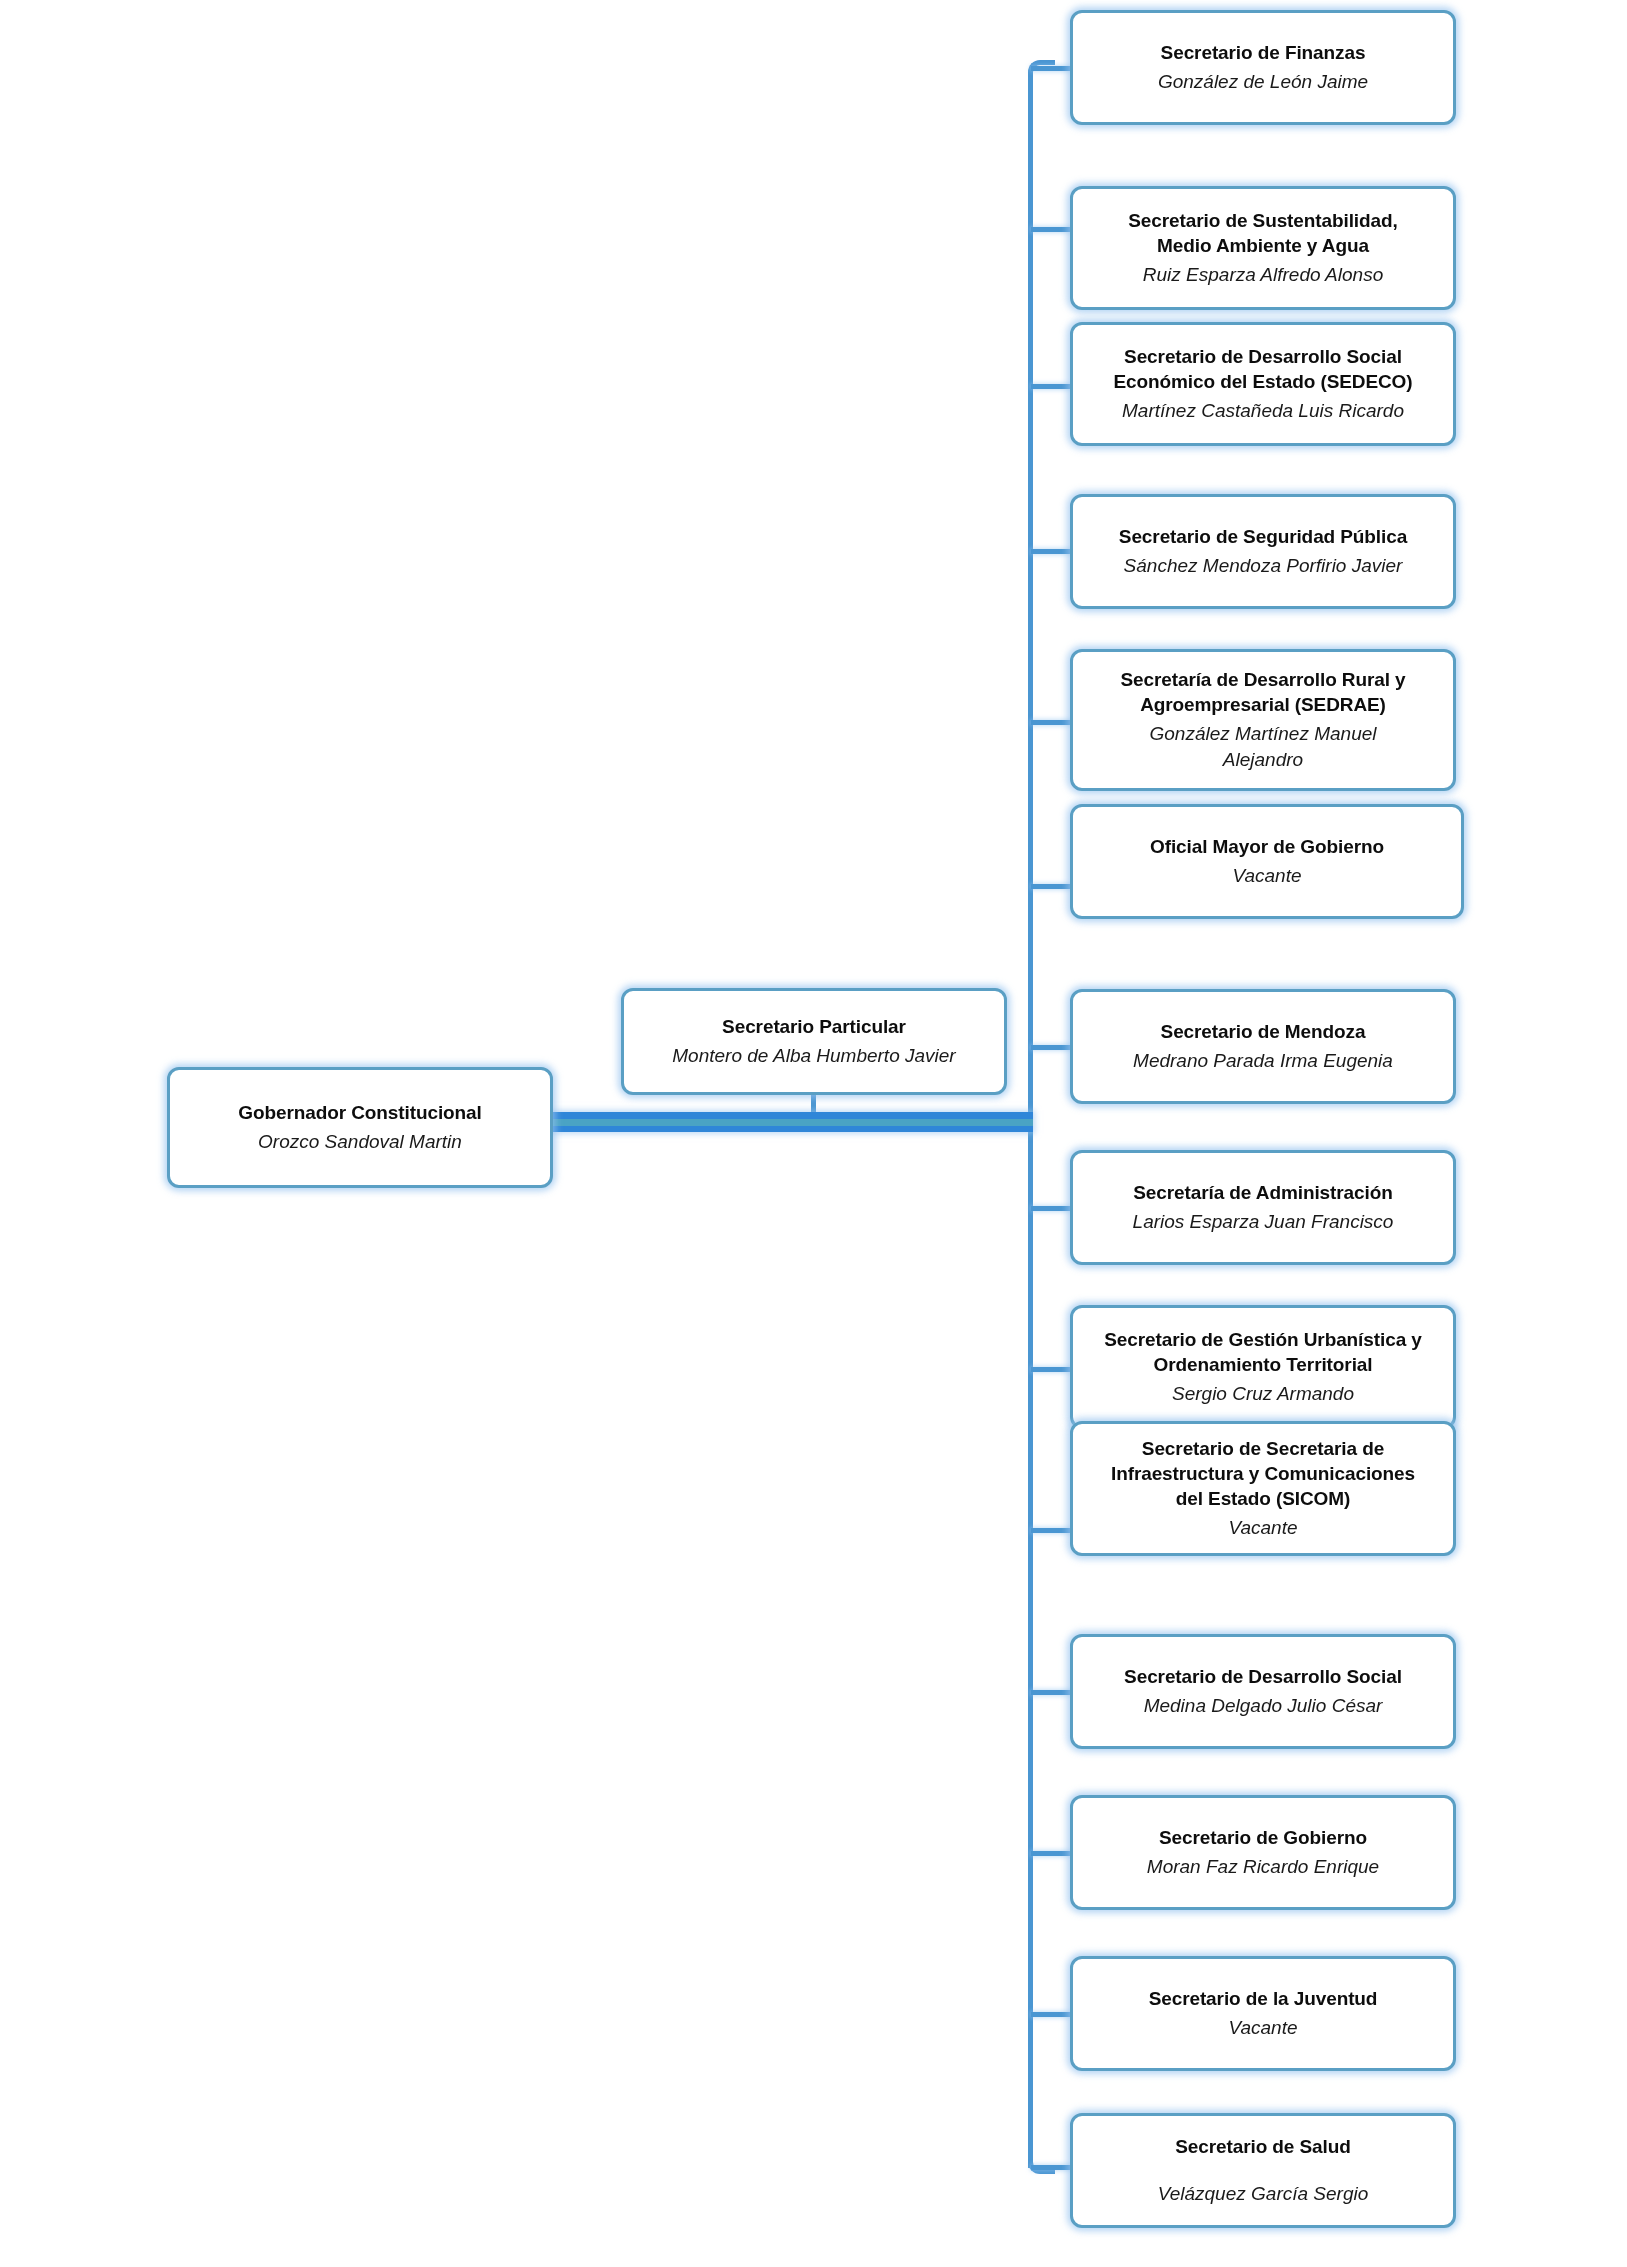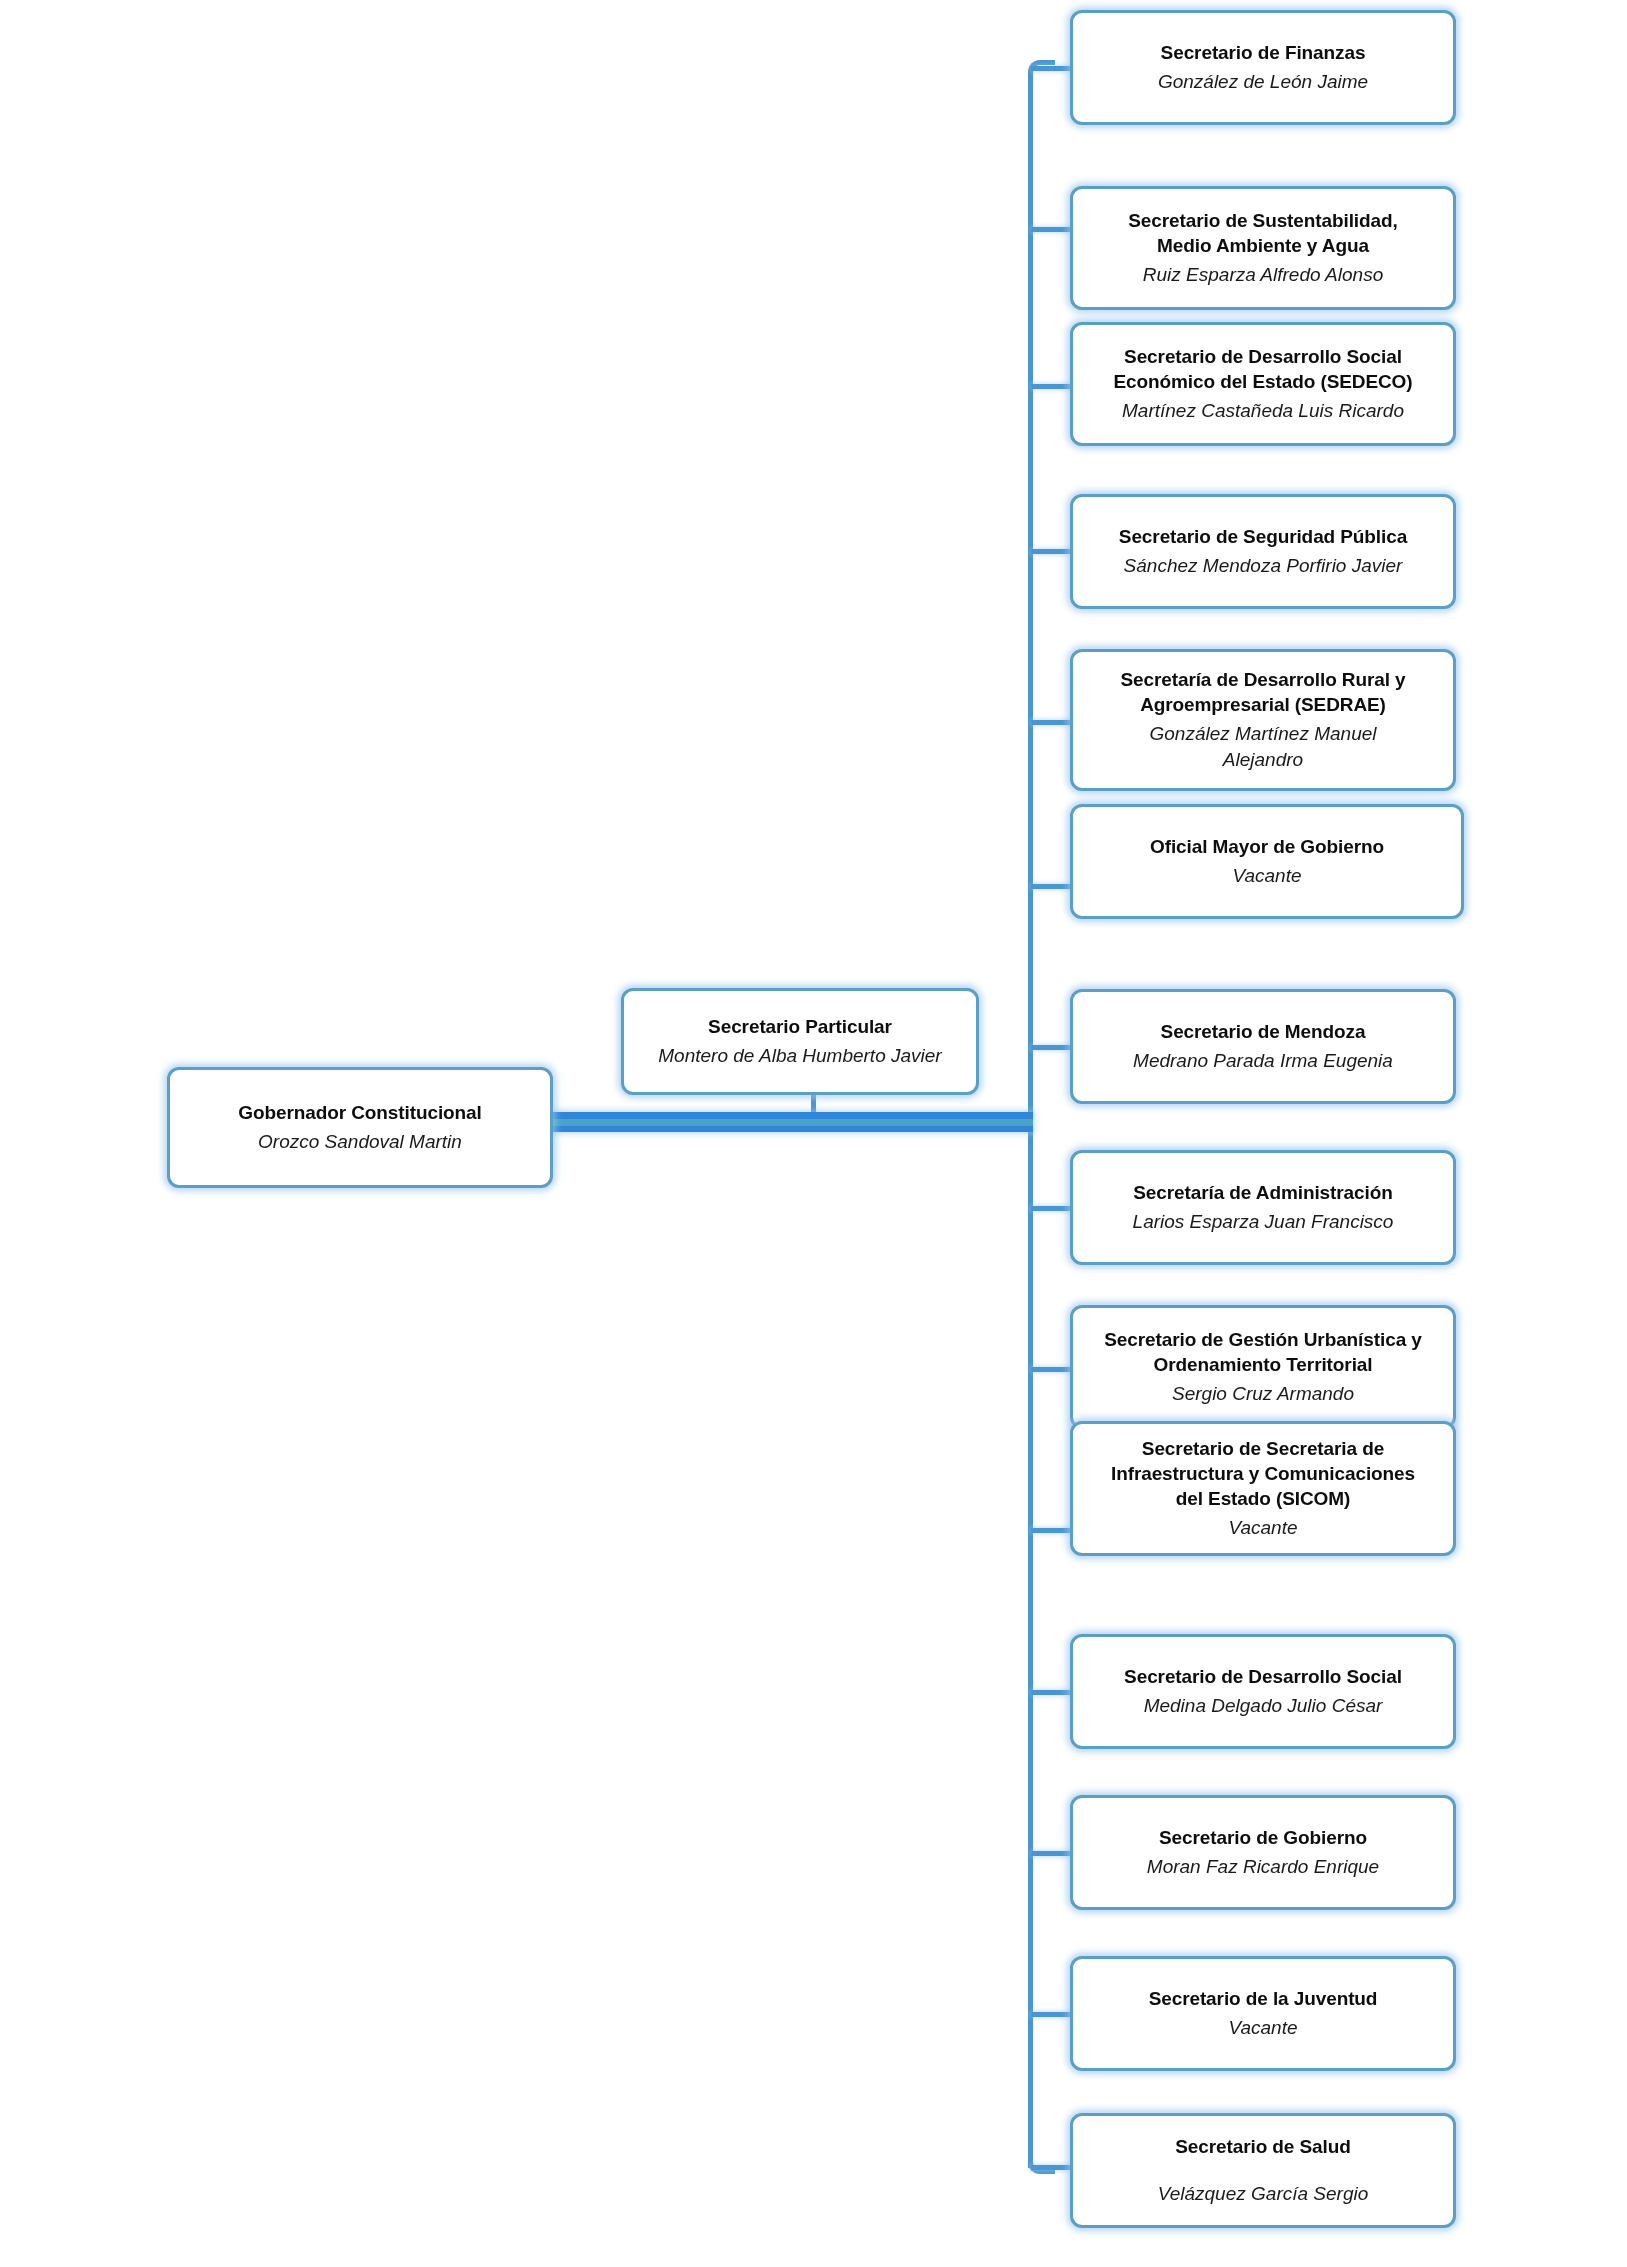--- a/index.html
+++ b/index.html
@@ -106,21 +106,21 @@
     <div class="trunk-inner" style="left:0; top:7px; width:483px; height:7px;"></div>
   </div>
 
   <div class="vstub" style="left:811px; top:1093px; height:26px;"></div>
 
   <div class="node" style="left:167px; top:1067px; width:386px; height:121px;">
     <div class="title">Gobernador Constitucional</div>
     <div class="person">Orozco Sandoval Martin</div>
   </div>
 
-  <div class="node" style="left:621px; top:988px; width:358px; height:107px;">
+  <div class="node" style="left:621px; top:988px; width:386px; height:107px;">
     <div class="title">Secretario Particular</div>
     <div class="person">Montero de Alba Humberto Javier</div>
   </div>
 
   <div class="stub" style="left:1031px; top:66px; width:42px;"></div>
   <div class="node" style="left:1070px; top:10px; width:386px; height:115px;">
     <div class="title">Secretario de Finanzas</div>
     <div class="person">González de León Jaime</div>
   </div>
 

